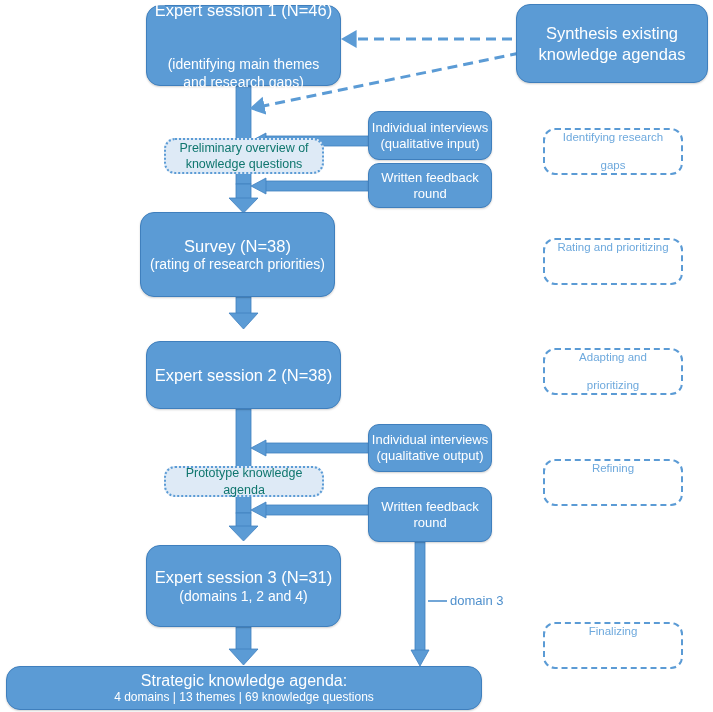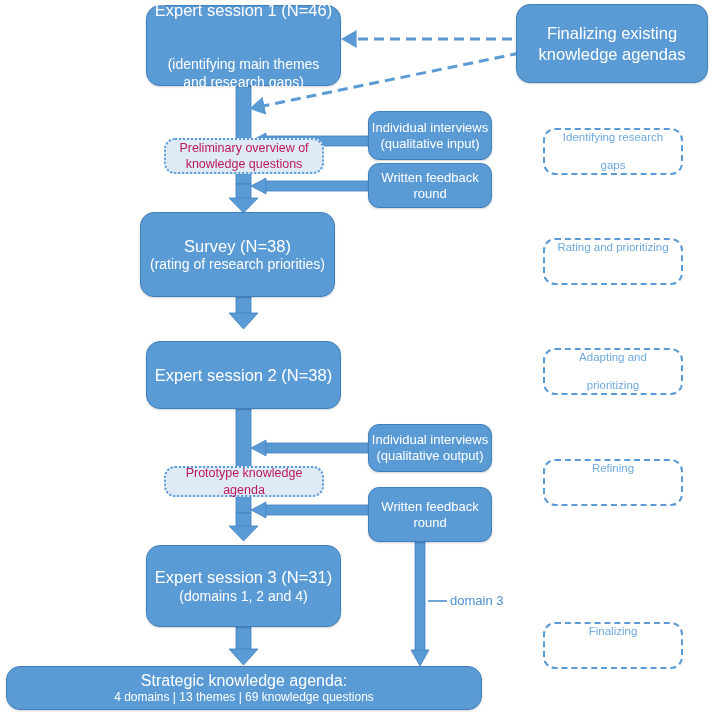--- a/index.html
+++ b/index.html
@@ -47,21 +47,21 @@
   .box-final .l1 { font-size: 16px; }
   .box-final .l2 { font-size: 12px; }
 
   
   .dotbox {
     position: absolute;
     box-sizing: border-box;
     background: #deeaf6;
     border: 2px dotted #5b9bd5;
     border-radius: 11px;
-    color: #be185d;
+    color: #0f766e;
     display: flex;
     flex-direction: column;
     align-items: center;
     justify-content: center;
     text-align: center;
     font-size: 12.5px;
     line-height: 1.3;
     z-index: 6;
   }
   .dotbox .l1, .dotbox .l2 { display: block; }
@@ -171,21 +171,21 @@
       <line x1="520" y1="53" x2="258" y2="107" stroke="#5b9bd5" stroke-width="3" stroke-dasharray="10,6" marker-end="url(#ah)"></line>
     </g>
   </svg>
 
   <div class="box box-main" style="left:146px; top:5px; width:195px; height:81px;">
     <span class="l1">Expert session 1 (N=46)</span>
     <span class="l2" style="padding:0 20px;margin-top:36px;">(identifying main themes and research gaps)</span>
   </div>
 
   <div class="box box-main" style="left:516px; top:4px; width:192px; height:79px;">
-    <span class="l1">Finalizing existing</span>
+    <span class="l1">Synthesis existing</span>
     <span class="l1">knowledge agendas</span>
   </div>
 
   <div class="box box-side" style="left:368px; top:111px; width:124px; height:49px;">
     <span class="l1">Individual interviews</span>
     <span class="l2">(qualitative input)</span>
   </div>
 
   <div class="box box-side" style="left:368px; top:163px; width:124px; height:45px;">
     <span class="l1">Written feedback</span>

